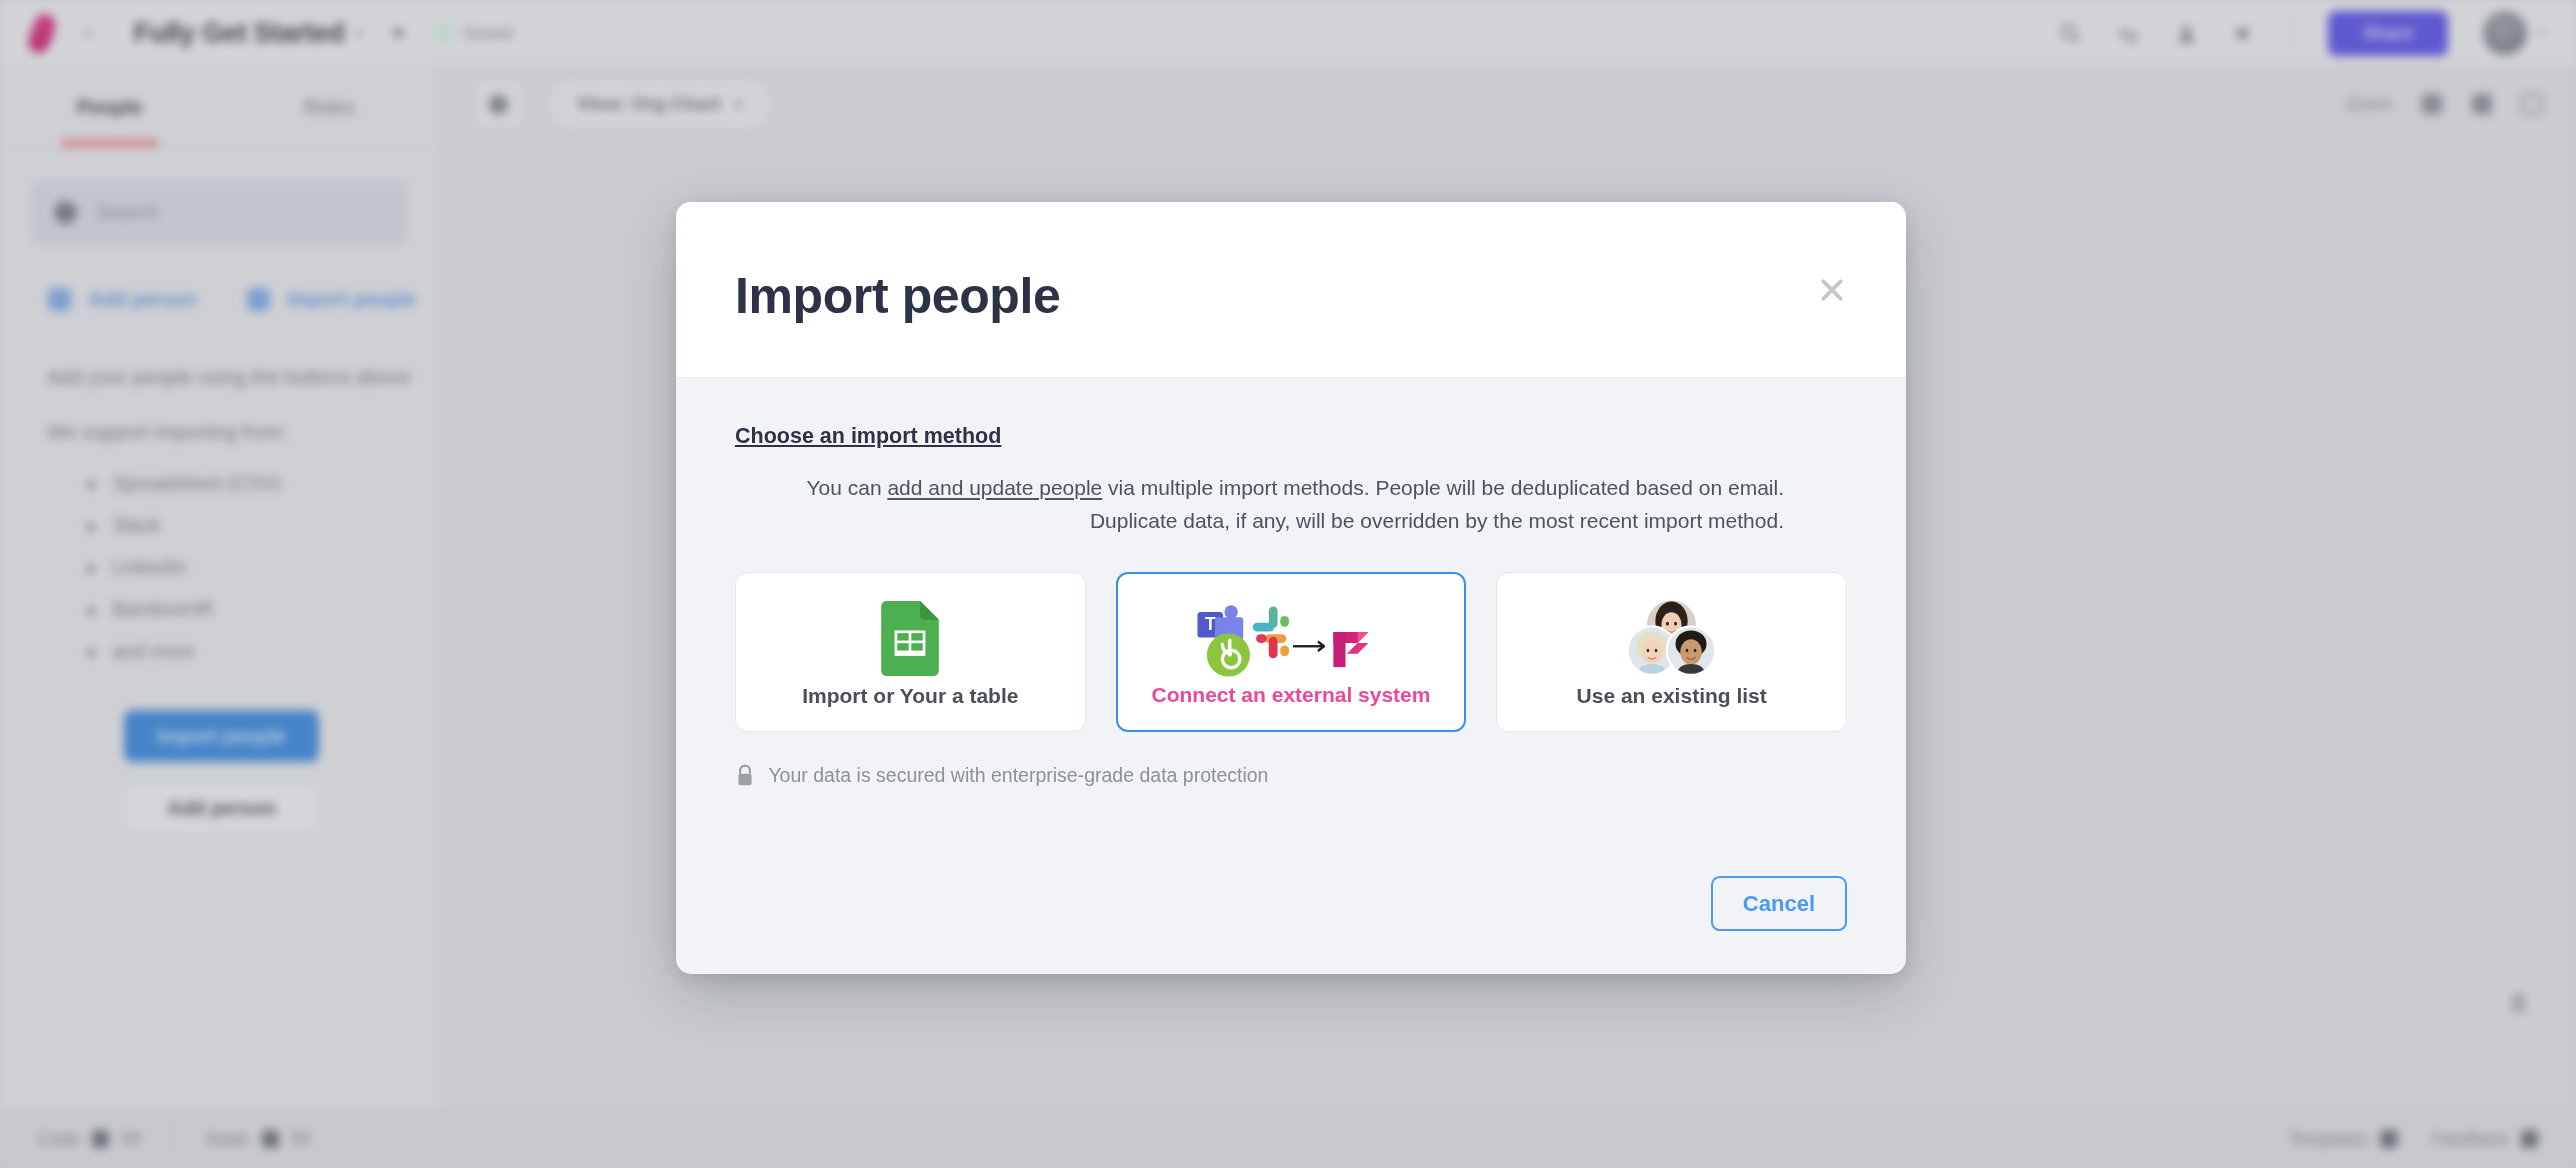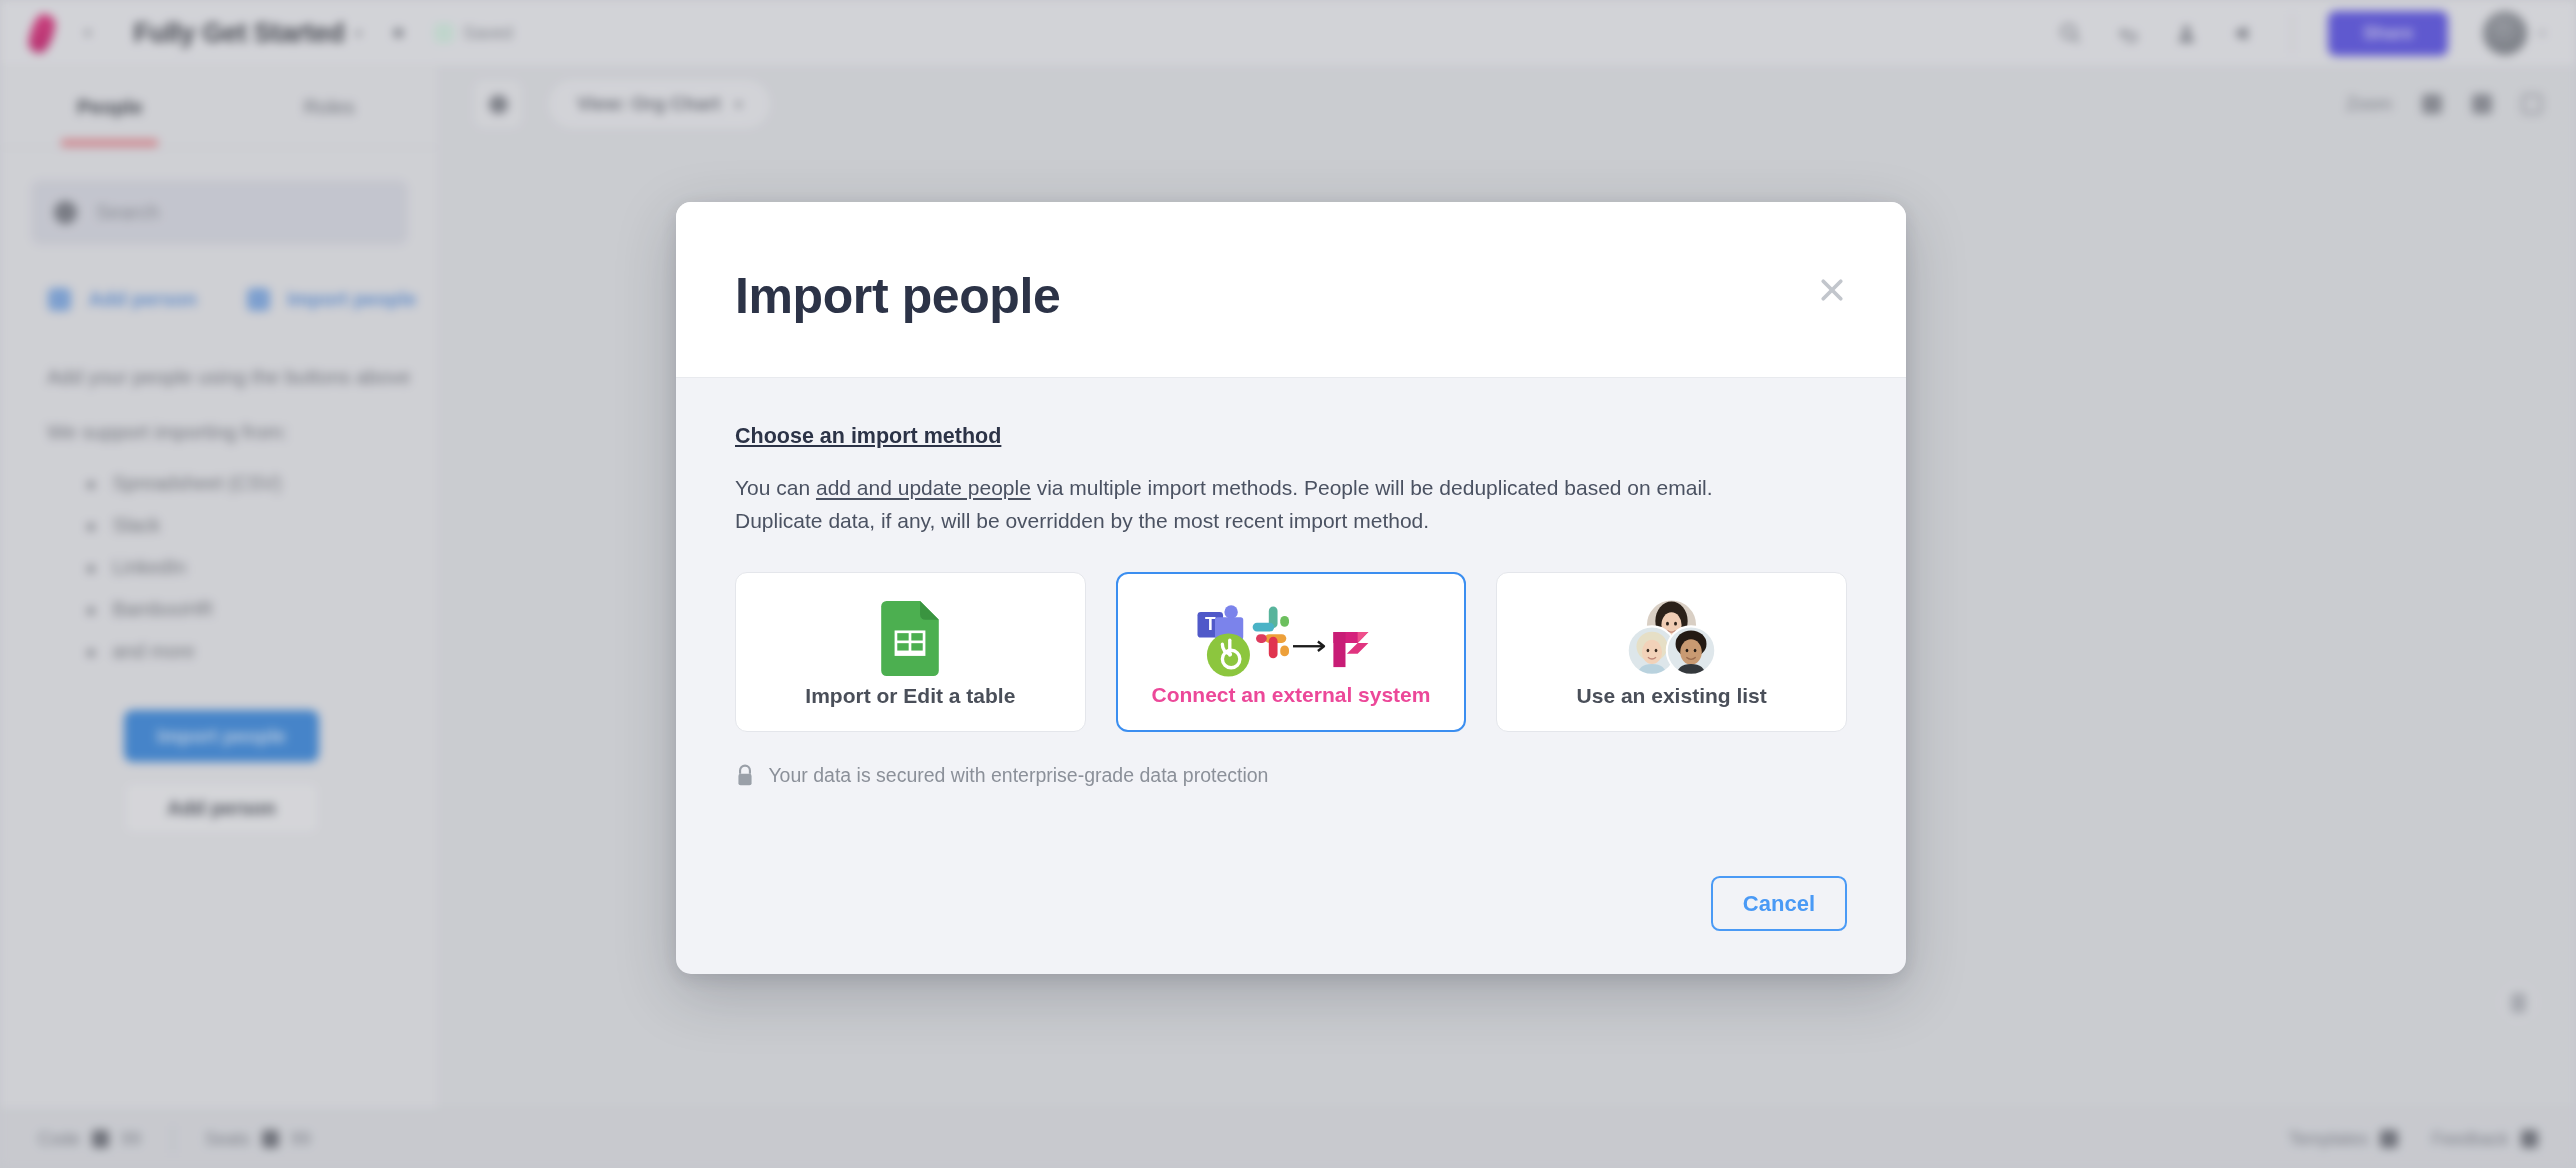--- a/index.html
+++ b/index.html
@@ -160,21 +160,21 @@
     cursor: pointer;
   }
   .dlg-close svg { width: 30px; height: 30px; }
 
   .dlg-body { flex: 1; padding: 46px 59px 0 59px; }
 
   .section-title {
     font-size: 21.5px; font-weight: bold; color: #2c3347; margin-bottom: 21.5px; text-decoration: underline;
   }
   .section-desc {
-    font-size: 21px; color: #4b5262; line-height: 1.58; max-width: 1049px;
+    font-size: 21px; color: #4b5262; line-height: 1.58; max-width: 1049px; text-align: right;
   }
   .section-desc a {
     color: #4b5262; text-decoration: underline; text-underline-offset: 2.7px;
   }
 
   .cards { display: flex; gap: 30px; margin-top: 35px; }
   .card {
     width: 351px; height: 160px; background: #ffffff;
     border-radius: 12px; border: 1.3px solid #e4e6eb;
     display: flex; flex-direction: column; align-items: center;
@@ -359,21 +359,21 @@
           <svg width="58" height="75" viewBox="0 0 86 112">
             <path d="M8 0h50l28 28v76a8 8 0 01-8 8H8a8 8 0 01-8-8V8a8 8 0 018-8z" fill="#4caf50"></path>
             <path d="M58 0l28 28H66a8 8 0 01-8-8z" fill="#3a9440"></path>
             <rect x="20" y="44" width="46" height="38" fill="#ffffff"></rect>
             <rect x="24" y="48" width="17" height="11" fill="#4caf50"></rect>
             <rect x="45" y="48" width="17" height="11" fill="#4caf50"></rect>
             <rect x="24" y="63" width="17" height="11" fill="#4caf50"></rect>
             <rect x="45" y="63" width="17" height="11" fill="#4caf50"></rect>
           </svg>
         </div>
-        <div class="card-label">Import or Edit a table</div>
+        <div class="card-label">Import or Your a table</div>
       </div>
 
       <div class="card selected">
         <div class="card-icon">
           <svg width="222" height="81" viewBox="0 0 330 120">
 
             <g>
               <rect x="26" y="22" width="38" height="38" rx="5" fill="#5059c9"></rect>
               <text x="45" y="49" font-family="Liberation Sans, sans-serif" font-size="26" font-weight="bold" fill="#ffffff" text-anchor="middle">T</text>
               <circle cx="76" cy="22" r="10" fill="#7b83eb"></circle>

